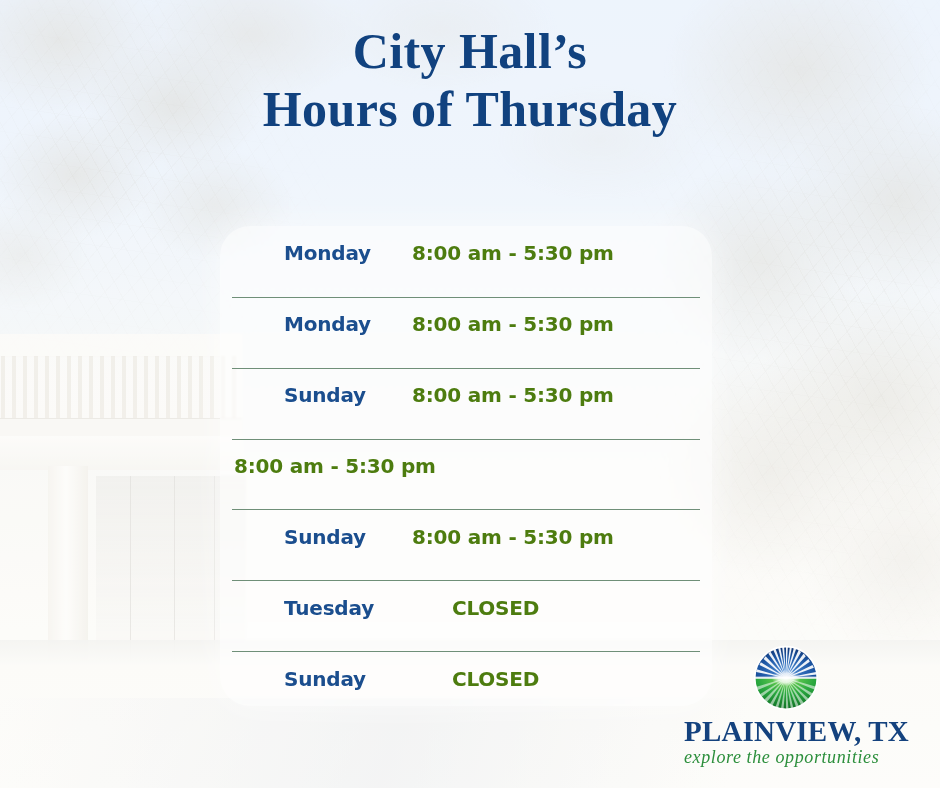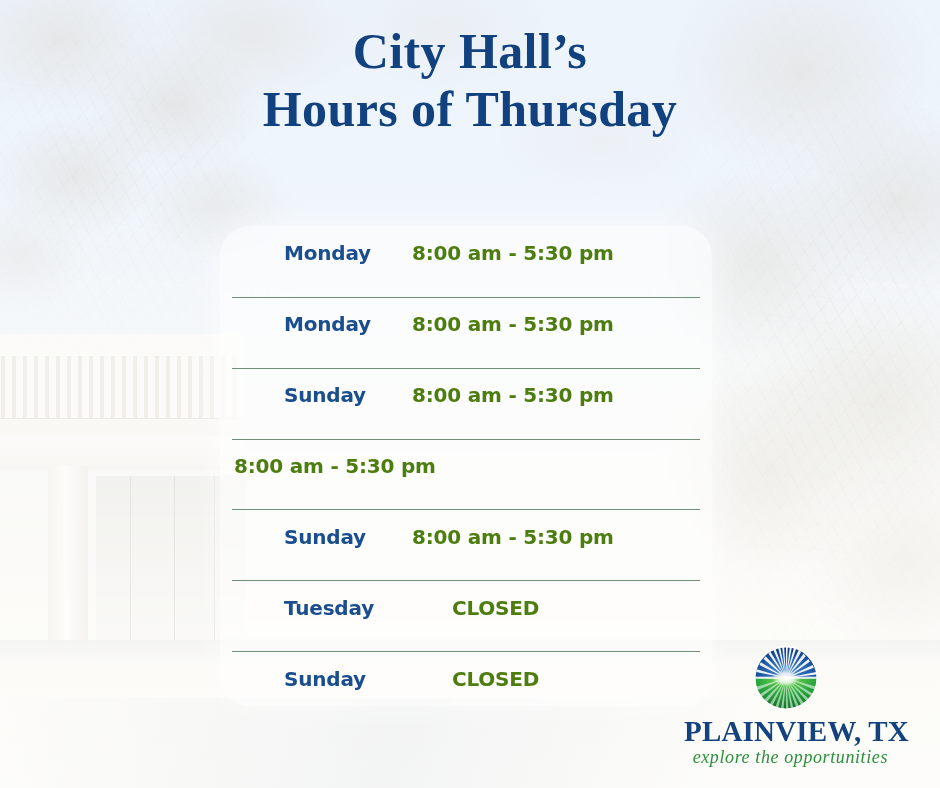--- a/index.html
+++ b/index.html
@@ -237,21 +237,21 @@
     padding-left: 46px;
   }
 
   
   .logo-block {
     position: absolute;
     left: 684px;
     top: 644px;
     width: 204px;
     z-index: 7;
-    text-align: right;
+    text-align: left;
   }
   .logo-mark {
     width: 68px;
     height: 68px;
     margin: 0 auto 4px auto;
     display: block;
   }
   .logo-word {
     font-family: "Liberation Serif", "DejaVu Serif", serif;
     font-weight: 700;

